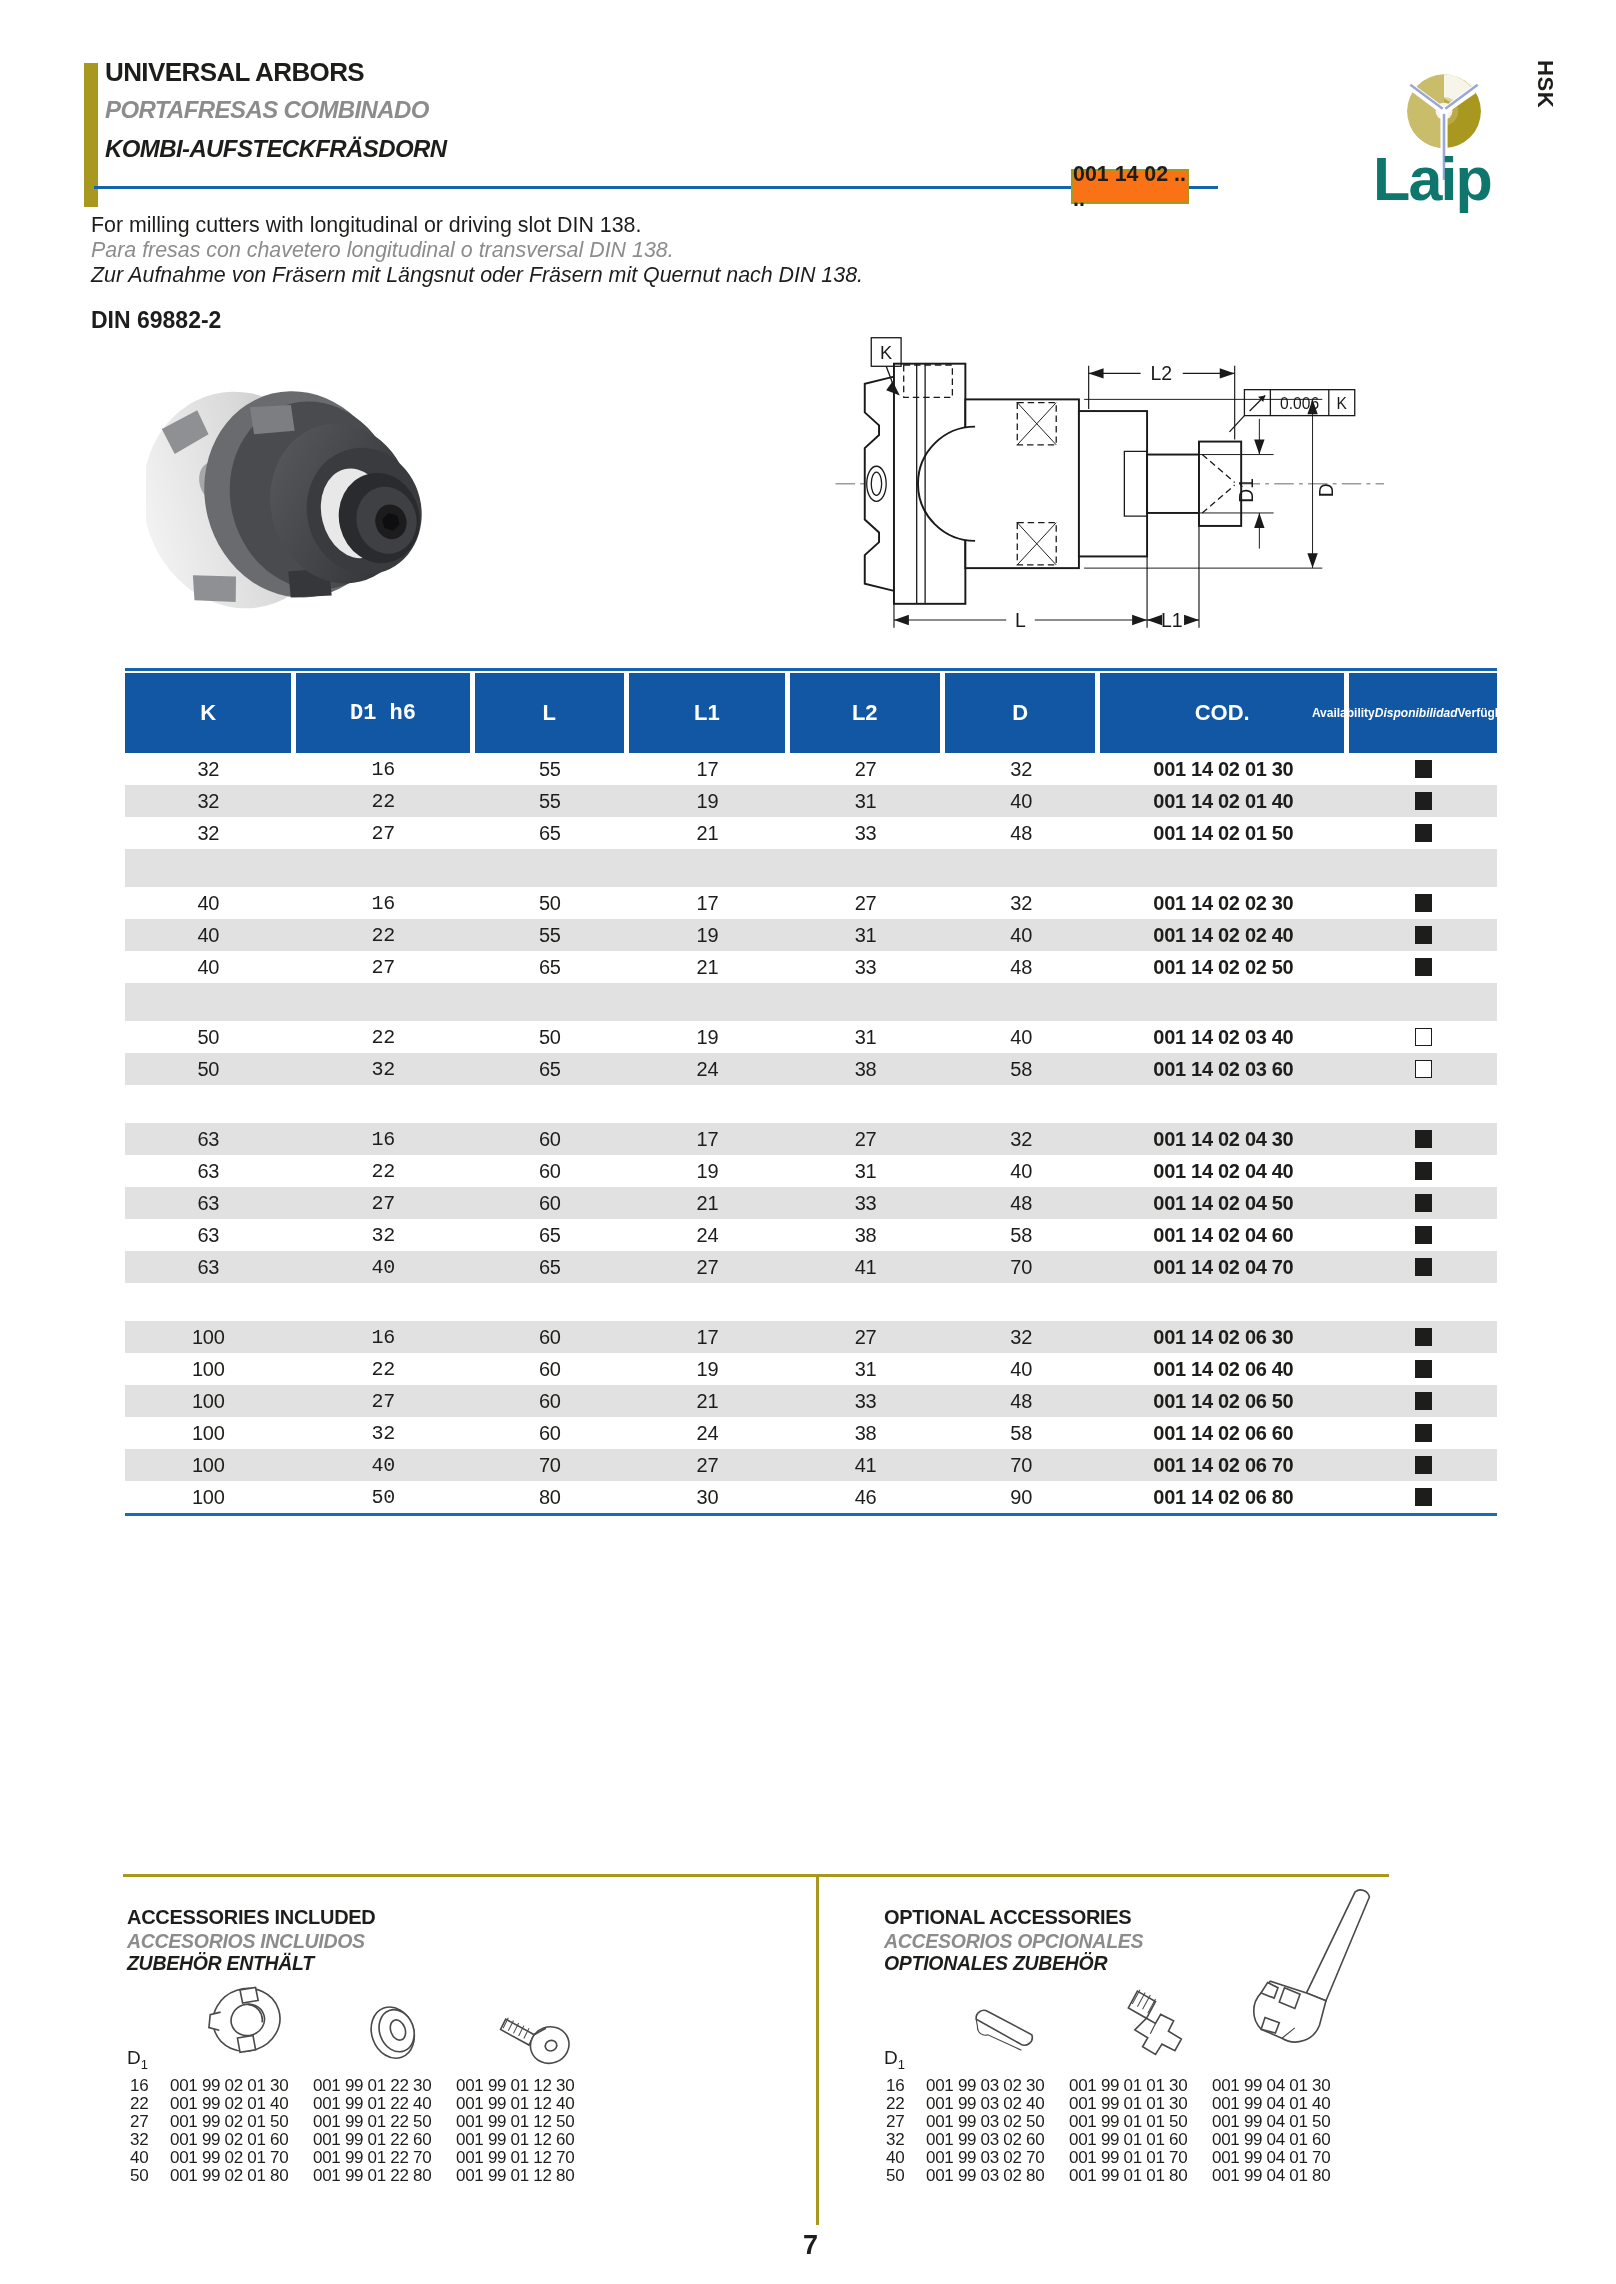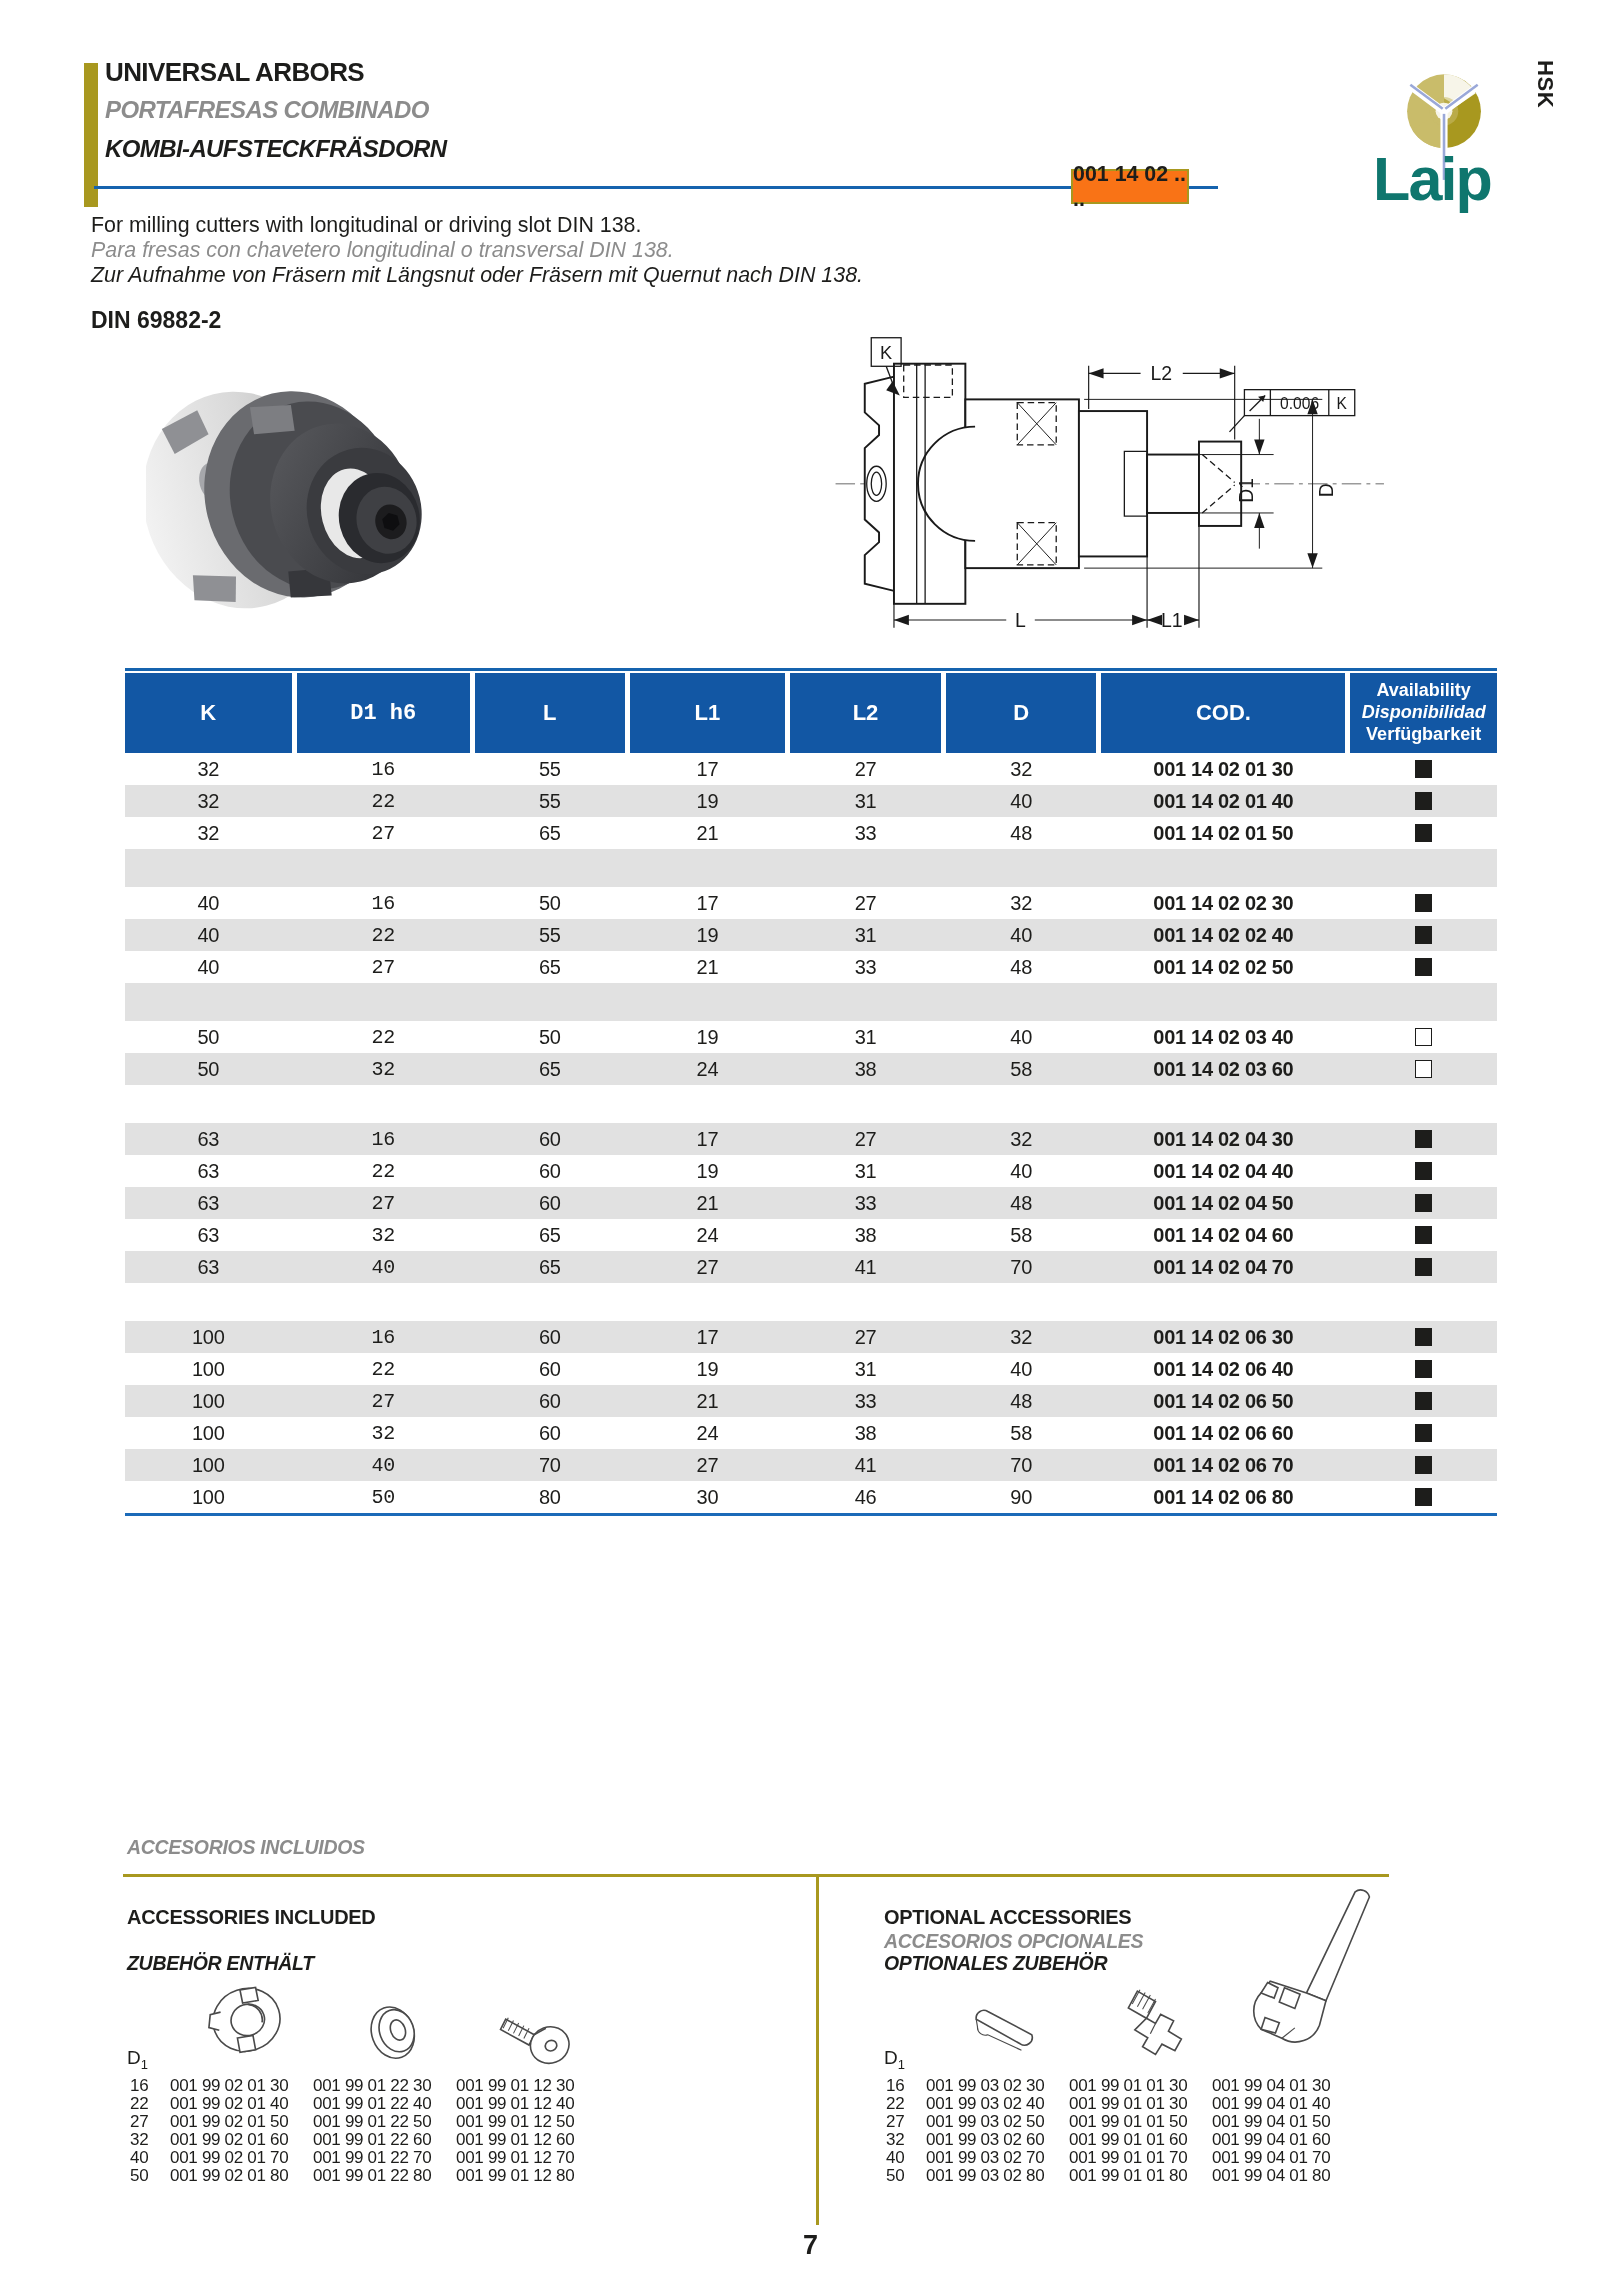--- a/index.html
+++ b/index.html
@@ -37,21 +37,21 @@
 
   
   .maintable{left:125px;top:668px;width:1372px;}
   .t-topline{height:3.2px;background:#1563ae;margin-bottom:1.9px;}
   .thead{display:flex;height:80px;}
   .th{background:#1257a4;color:#fff;display:flex;align-items:center;justify-content:center;
       box-sizing:border-box;border-right:5.2px solid #fff;font-size:22px;font-weight:700;}
   .th:last-child{border-right:none;}
   .c-k{width:173px;} .c-d1{width:180px;font-family:Liberation Mono, monospace;} .c-l{width:156px;} .c-l1{width:162px;}
   .c-l2{width:157px;} .c-d{width:157px;} .c-cod{width:251px;} .c-av{width:148px;}
-  .th.c-av{flex-direction:column;font-size:18px;line-height:1.22;}
+  .th.c-av{flex-direction:row;font-size:12px;line-height:1.22;}
   .th .av2{font-style:italic;}
   .trow{display:flex;height:32px;align-items:center;background:#ffffff;}
   .trow.alt{background:#e1e1e1;}
   .trow.spacer{height:38px;}
   .td{box-sizing:border-box;border-right:5.2px solid transparent;text-align:center;font-size:20px;letter-spacing:-0.3px;}
   .td.cod{font-weight:700;}
   .td.av{border-right:none;display:flex;align-items:center;justify-content:center;}
   .sq{width:17.5px;height:17.5px;background:#1d1d1b;}
   .sq.outline{background:#fff;border:1.9px solid #1d1d1b;box-sizing:border-box;}
   .t-botline{height:3.2px;background:#1b6ab8;margin-top:0px;}
@@ -492,21 +492,21 @@
         </div>
       </div>
     </div>
   <div class="t-botline"></div>
 </div>
 
 <div class="abs gold-hr"></div>
 <div class="abs gold-divider"></div>
 
 <div class="abs acc-title1" style="left:127px;top:1906px;">ACCESSORIES INCLUDED</div>
-<div class="abs acc-title2" style="left:127px;top:1836px;">ACCESORIOS INCLUIDOS</div>
+<div class="abs acc-title2" style="left:127px;top:1930px;">ACCESORIOS INCLUIDOS</div>
 <div class="abs acc-title3" style="left:127px;top:1952px;">ZUBEHÖR ENTHÄLT</div>
 
 <div class="abs" style="left:201px;top:1981px;">
   <svg width="91" height="81" viewBox="0 0 140 125">
     <g stroke="#4a4a4a" stroke-width="2.5" fill="#ffffff">
       <ellipse cx="70" cy="60" rx="52" ry="48" transform="rotate(-18 70 60)"></ellipse>
       <path d="M30,48 L14,52 L12,72 L28,76"></path>
       <path d="M60,14 L84,10 L88,30 L64,34 Z"></path>
       <path d="M56,88 L80,84 L84,106 L60,110 Z"></path>
       <ellipse cx="72" cy="60" rx="26" ry="24" transform="rotate(-18 72 60)"></ellipse>

